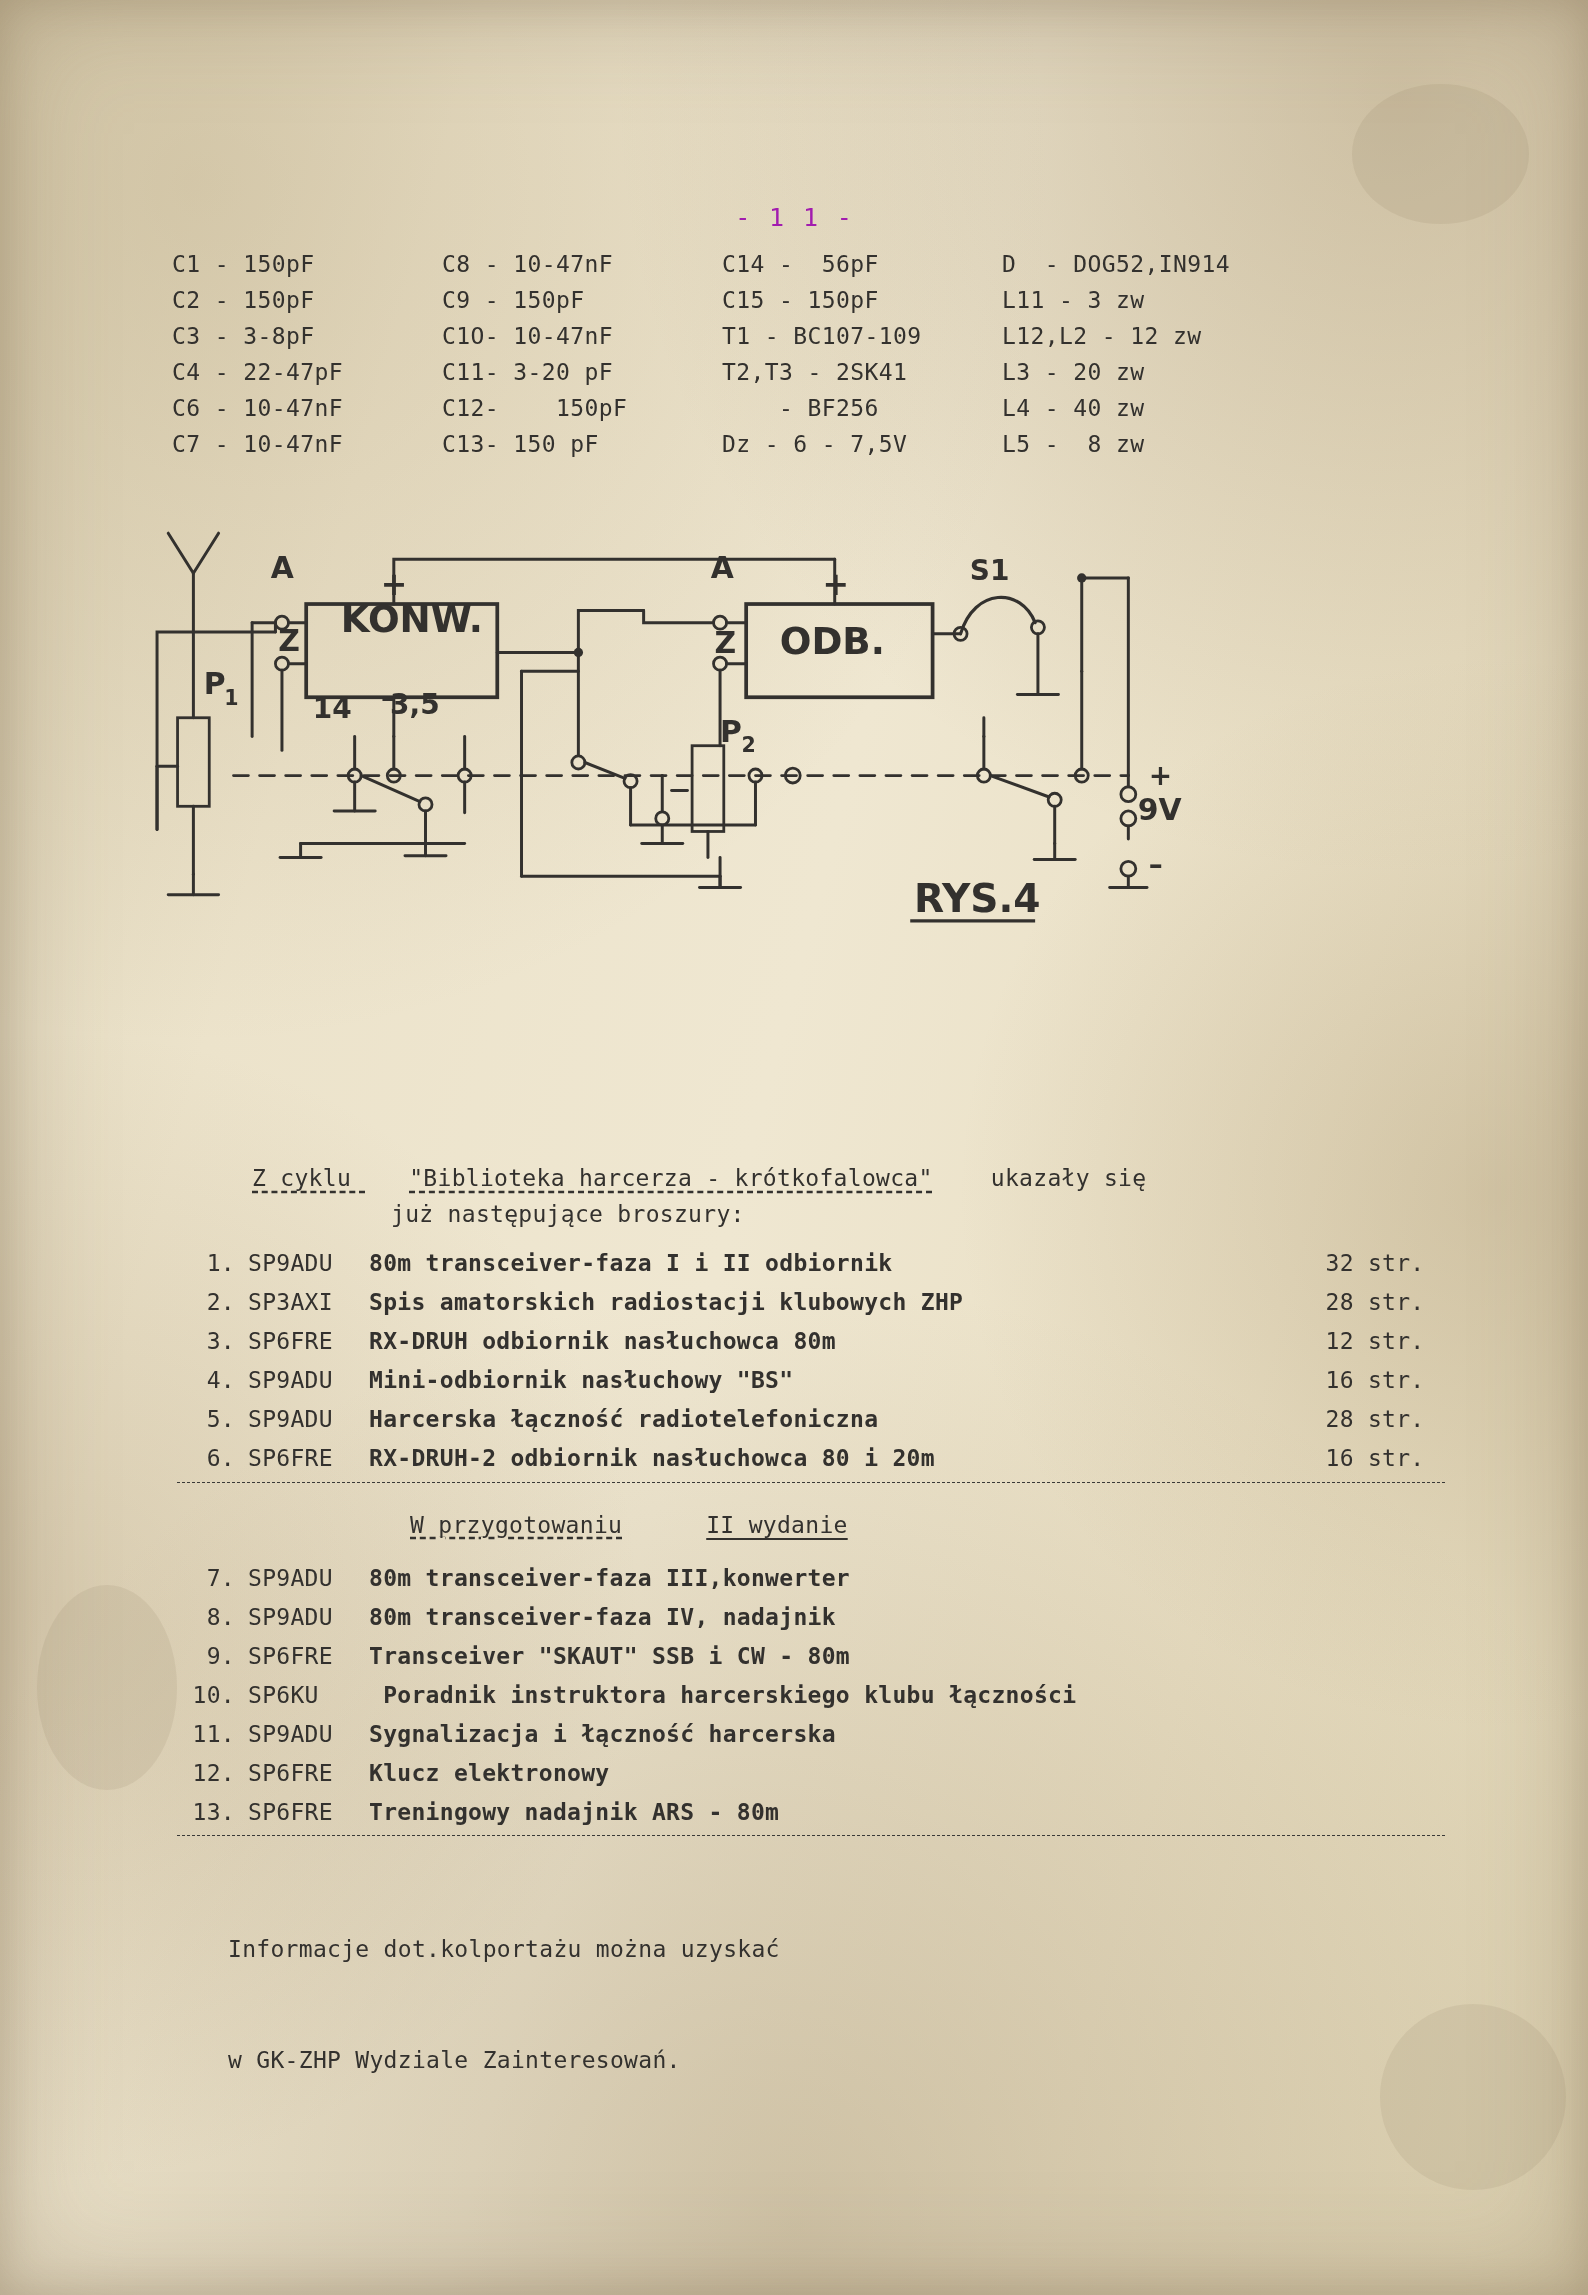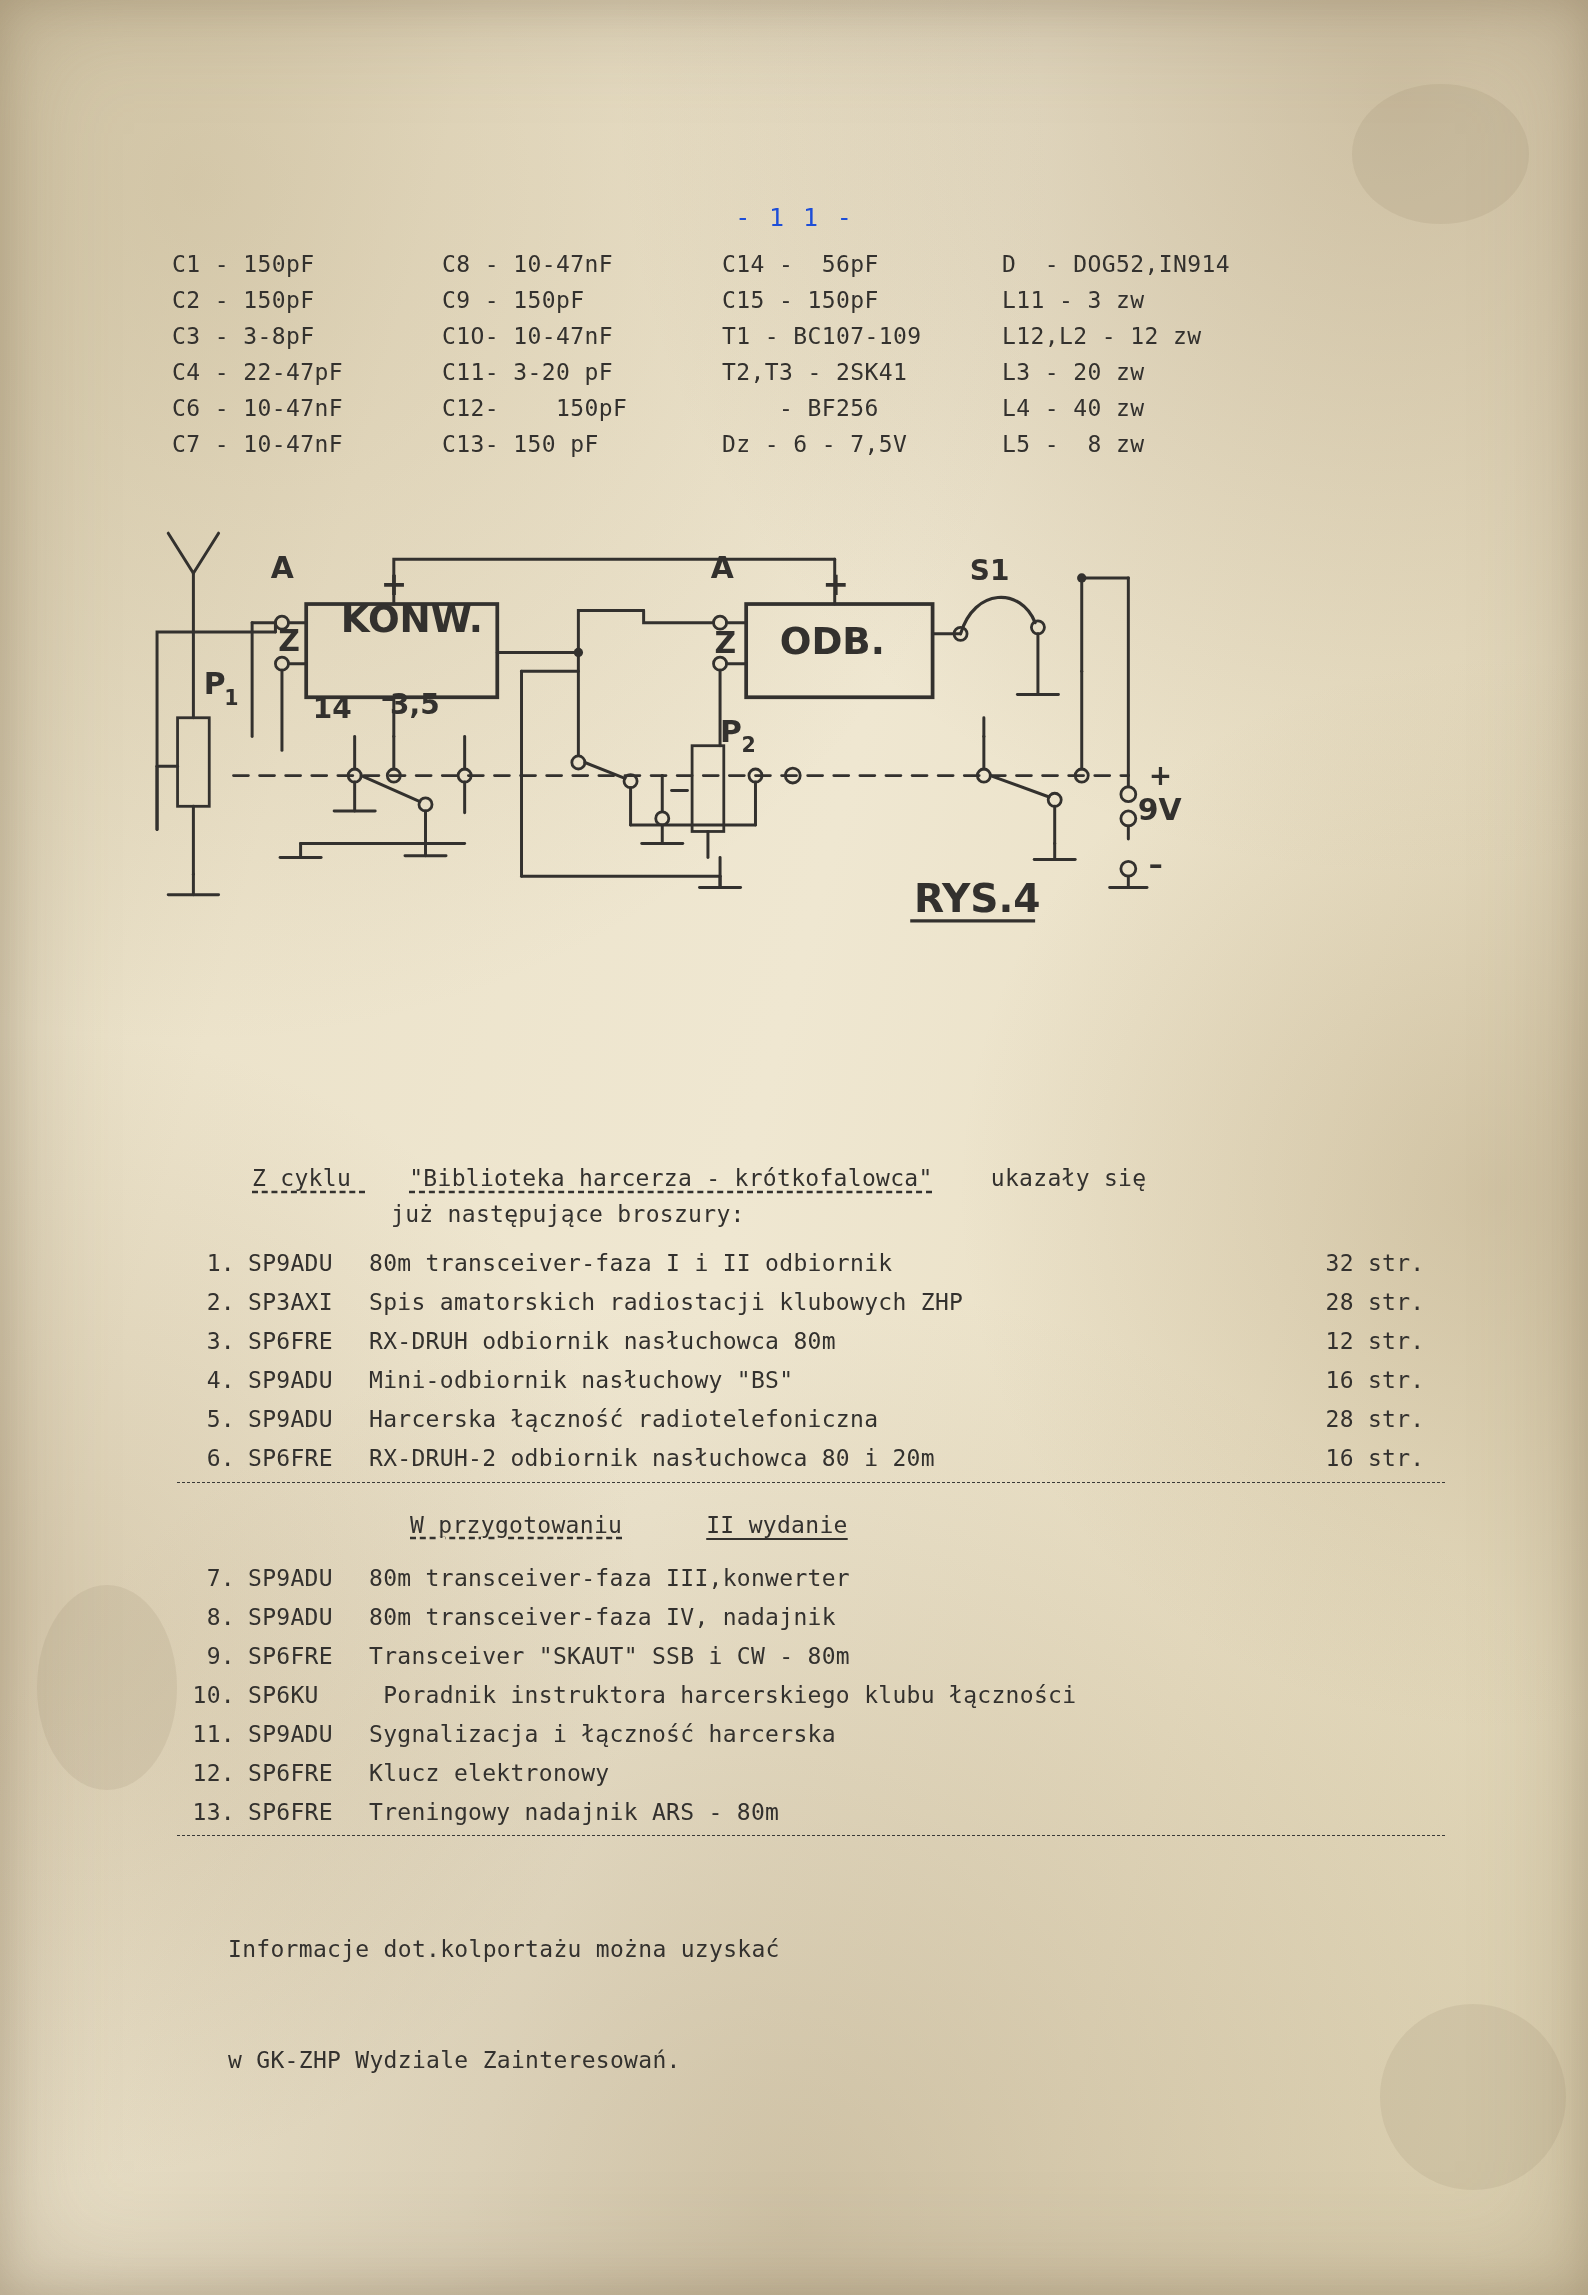--- a/index.html
+++ b/index.html
@@ -40,21 +40,21 @@
   }
   
   .page-num {
     position: absolute;
     top: 203px;
     left: 0;
     width: 1589px;
     text-align: center;
     font-size: 25px;
     letter-spacing: 1.9px;
-    color: #1d4ed8;
+    color: #a21caf;
   }
   
   .parts {
     position: absolute;
     top: 246px;
     left: 172px;
     width: 1147px;
     font-size: 23px;
     line-height: 36px;
     color: #33312e;
@@ -114,21 +114,21 @@
   .list {
     margin-top: 17px;
   }
   .list-row {
     display: flex;
     white-space: pre;
     line-height: 39px;
   }
   .li-num { width: 58px; text-align: right; padding-right: 13px; }
   .li-call { width: 121px; }
-  .li-text { flex: 1; }
+  .li-text { flex: 1; font-weight: bold; }
   .li-pages { width: 140px; text-align: center; }
   .row-underline {
     border-bottom: 1.9px dashed #3a3a38;
     padding-bottom: 3.7px;
   }
   .wprzyg {
     display: flex;
     white-space: pre;
     margin-top: 24px;
     margin-left: 233px;

